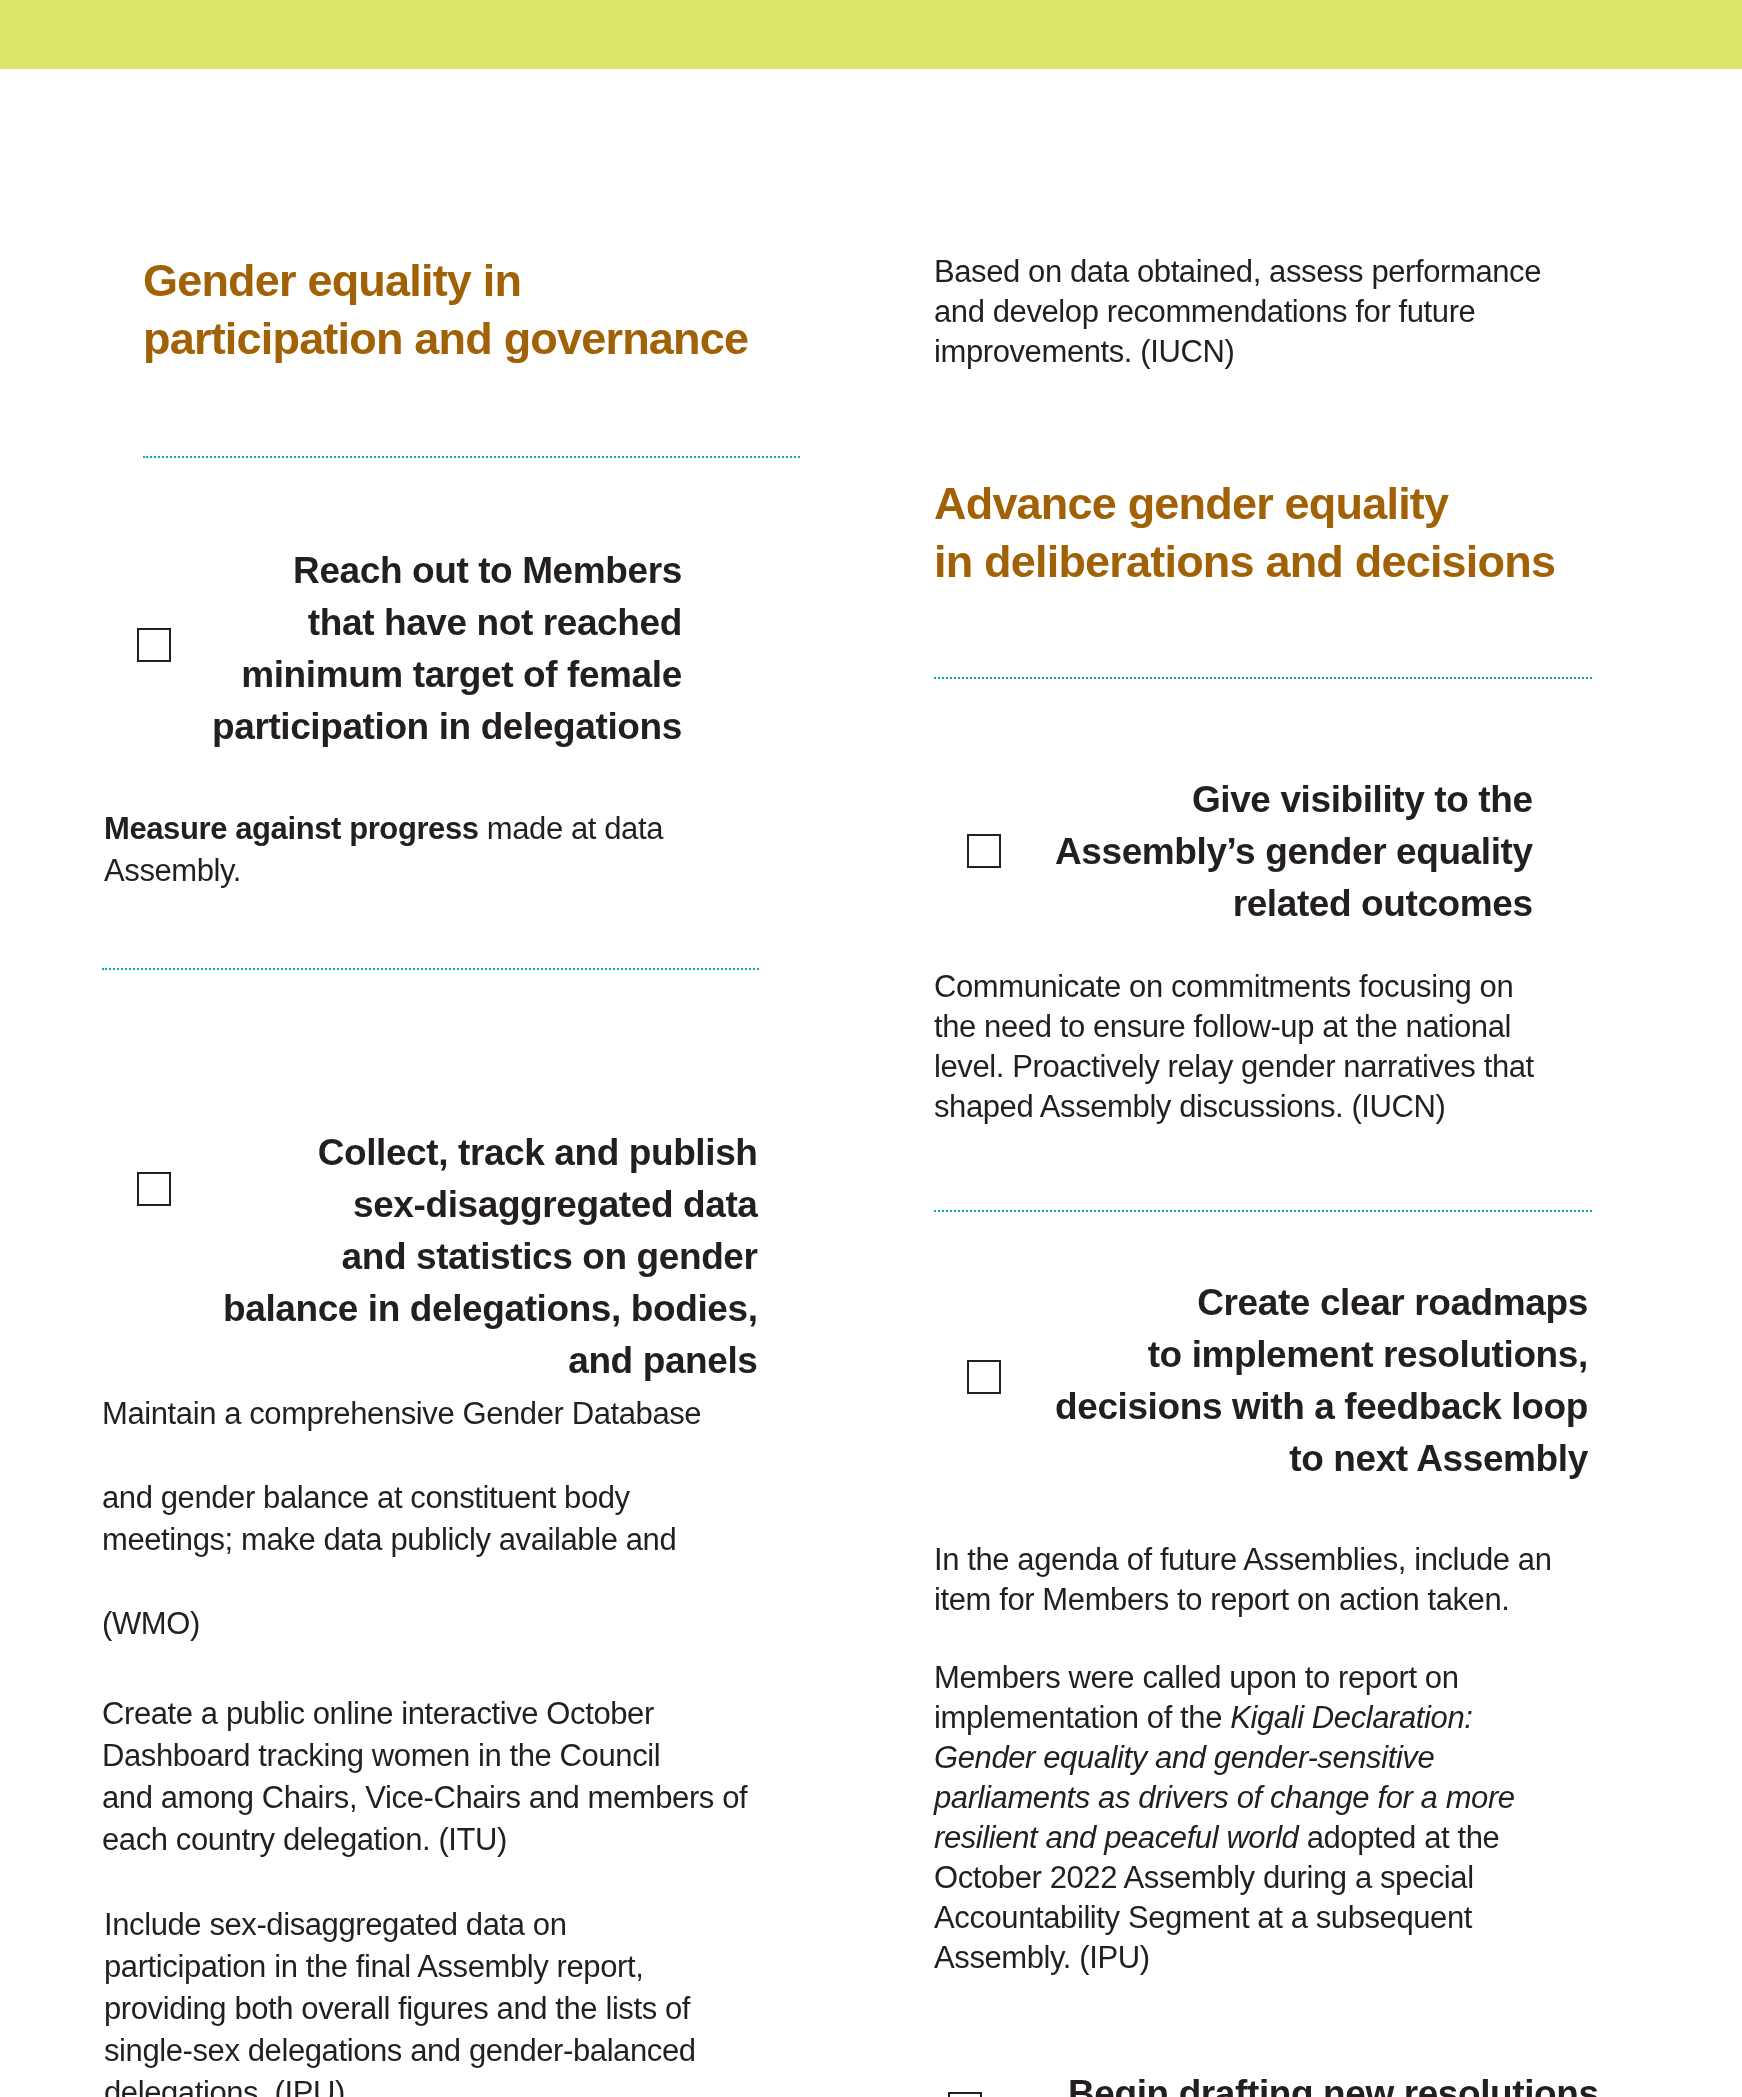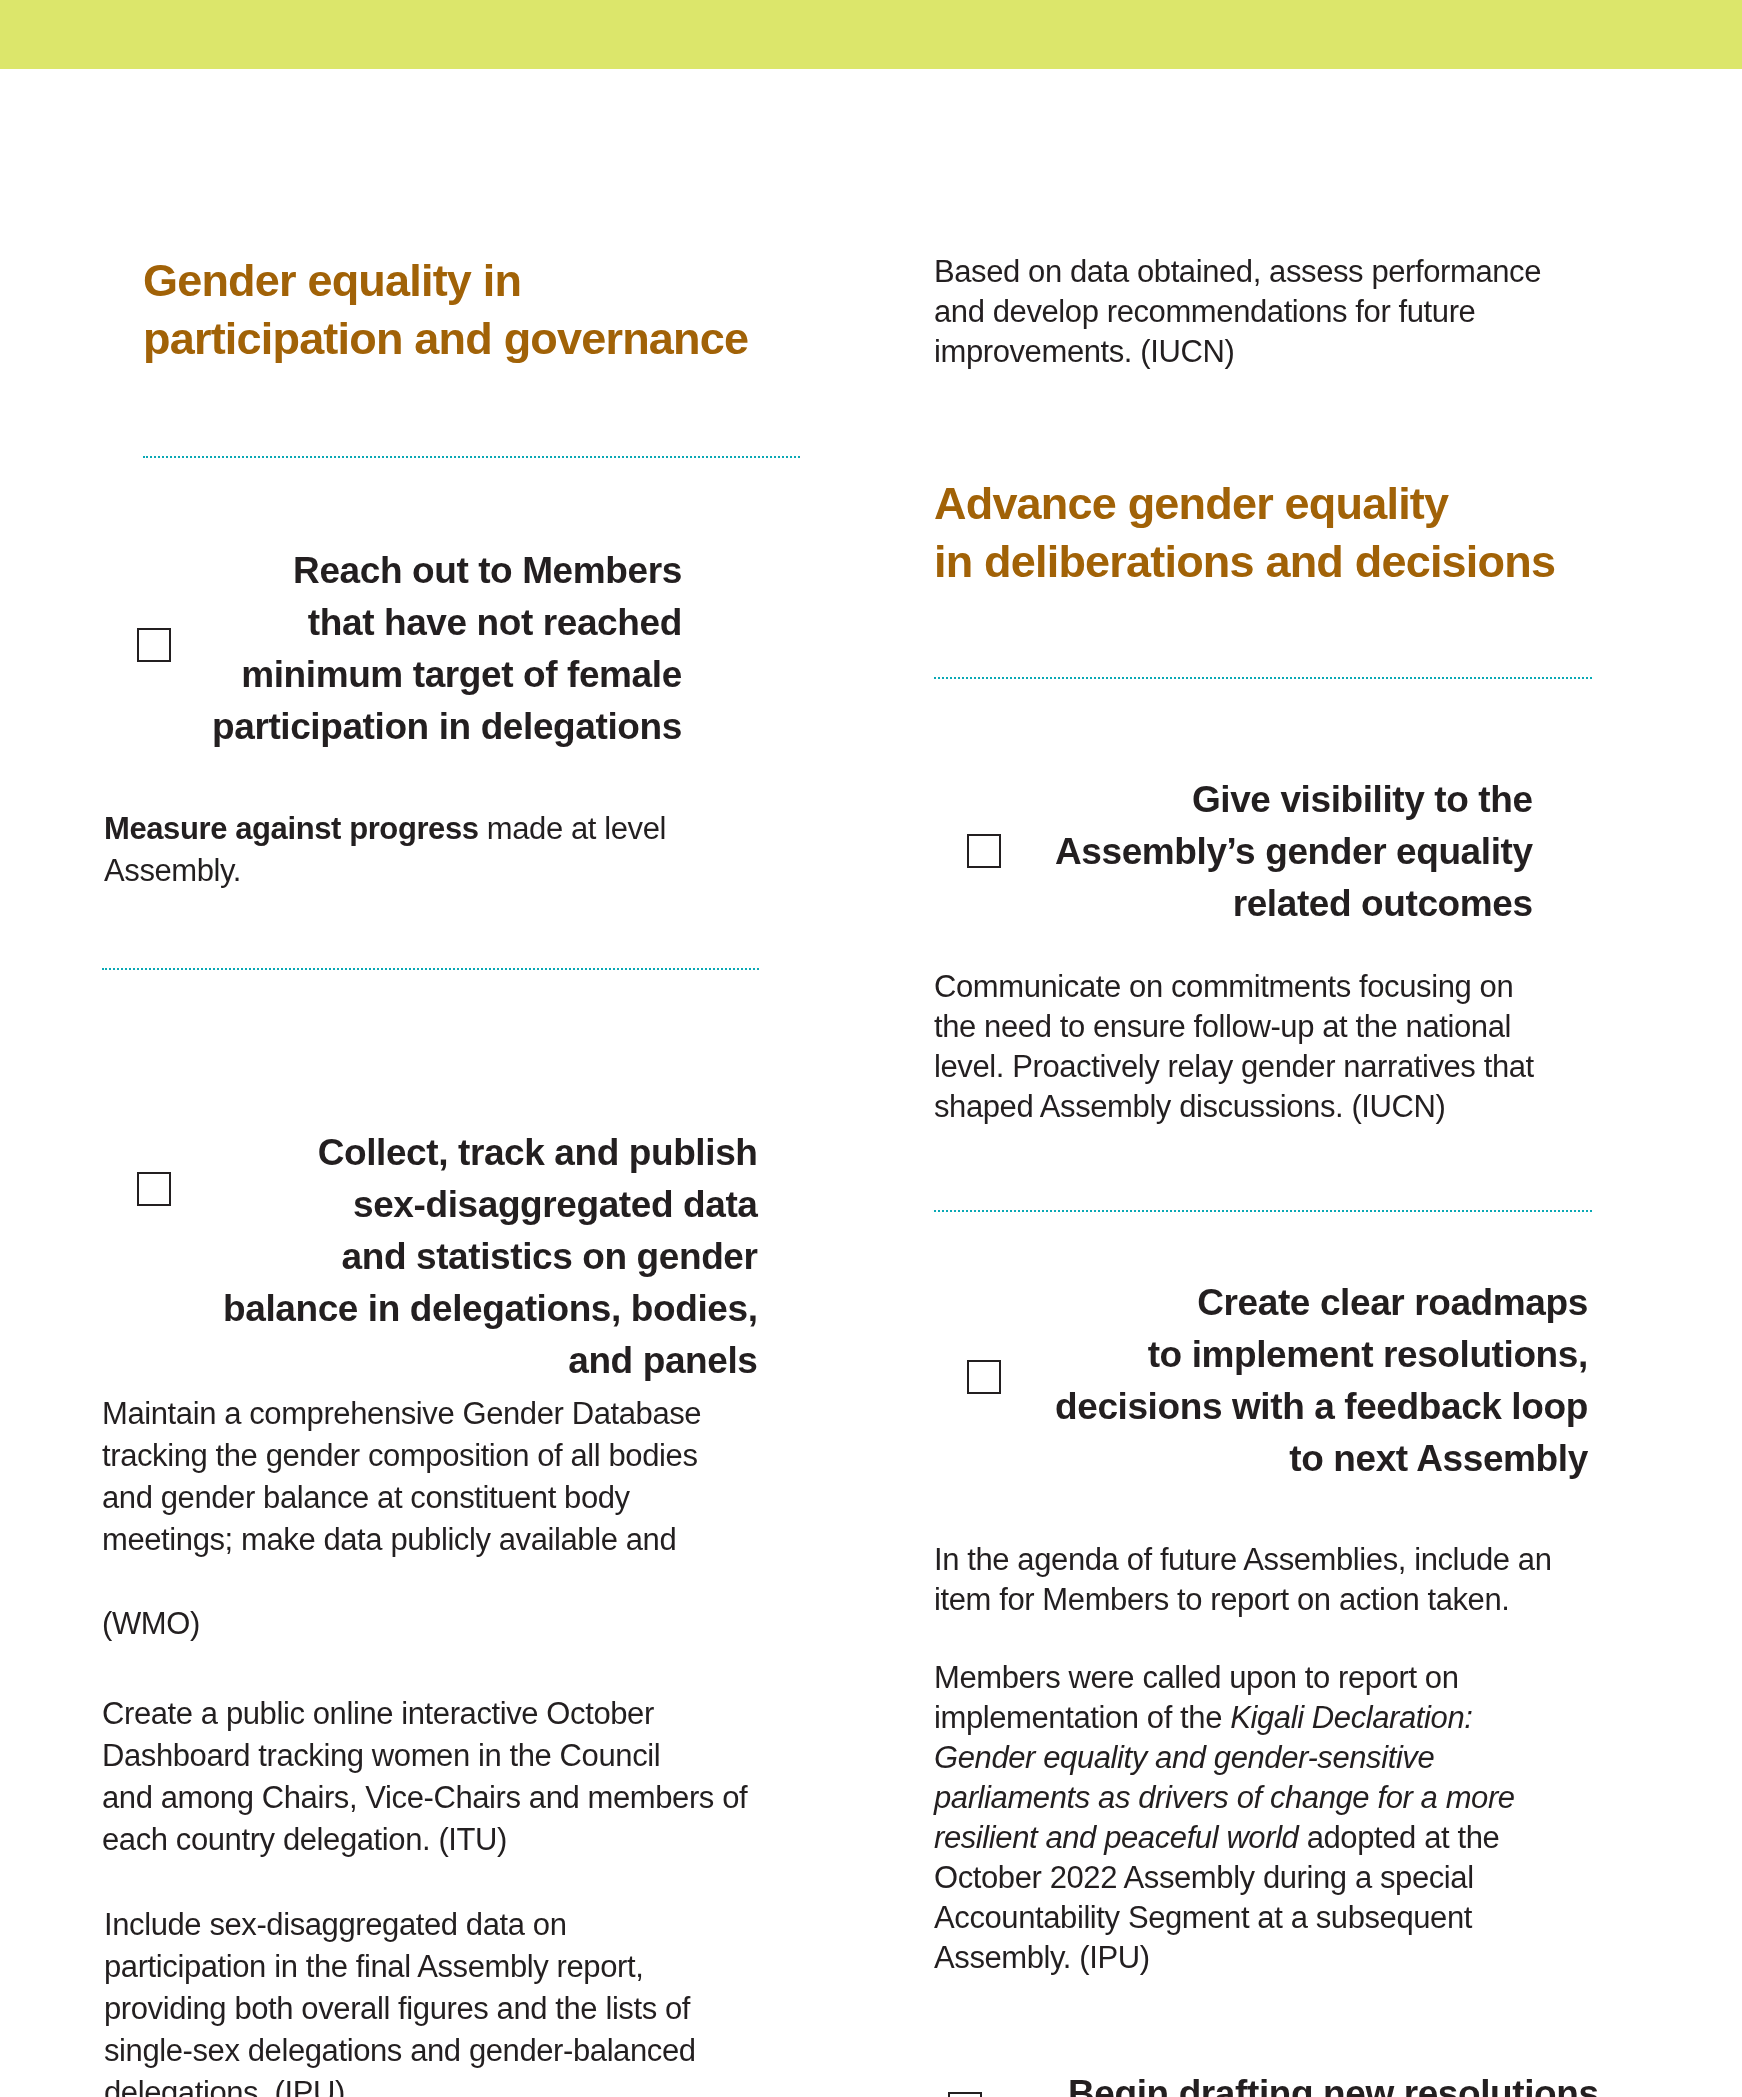--- a/index.html
+++ b/index.html
@@ -27,36 +27,36 @@
 <div class="dots" style="left:143px; top:456px; width:657px;"></div>
 
 <div class="cbox" style="left:137px; top:628px;"></div>
 <h3 class="cbtitle" style="left:212px; top:545px;">
   <span>Reach out to Members</span><br>
   <span>that have not reached</span><br>
   <span>minimum target of female</span><br>
   <span>participation in delegations</span>
 </h3>
 <p class="body" style="left:104px; top:808px;">
-  <b>Measure against progress</b><span> made at level</span><br>
+  <b>Measure against progress</b><span> made at data</span><br>
   <span>Assembly.</span>
 </p>
 <div class="dots" style="left:102px; top:968px; width:657px;"></div>
 
 <div class="cbox" style="left:137px; top:1172px;"></div>
 <h3 class="cbtitle" style="left:223px; top:1093px;margin-top:34px;">
   <span>Collect, track and publish</span><br>
   <span>sex-disaggregated data</span><br>
   <span>and statistics on gender</span><br>
   <span>balance in delegations, bodies,</span><br>
   <span>and panels</span>
 </h3>
 <p class="body" style="left:102px; top:1393px;">
   <span>Maintain a comprehensive Gender Database</span><br>
-  <span>tracking the gender composition of all bodies</span><br>
+  <br>
   <span>and gender balance at constituent body</span><br>
   <span>meetings; make data publicly available and</span><br>
   <br>
   <span>(WMO)</span>
 </p>
 <p class="body" style="left:102px; top:1693px;">
   <span>Create a public online interactive October</span><br>
   <span>Dashboard tracking women in the Council</span><br>
   <span>and among Chairs, Vice-Chairs and members of</span><br>
   <span>each country delegation. (ITU)</span>

